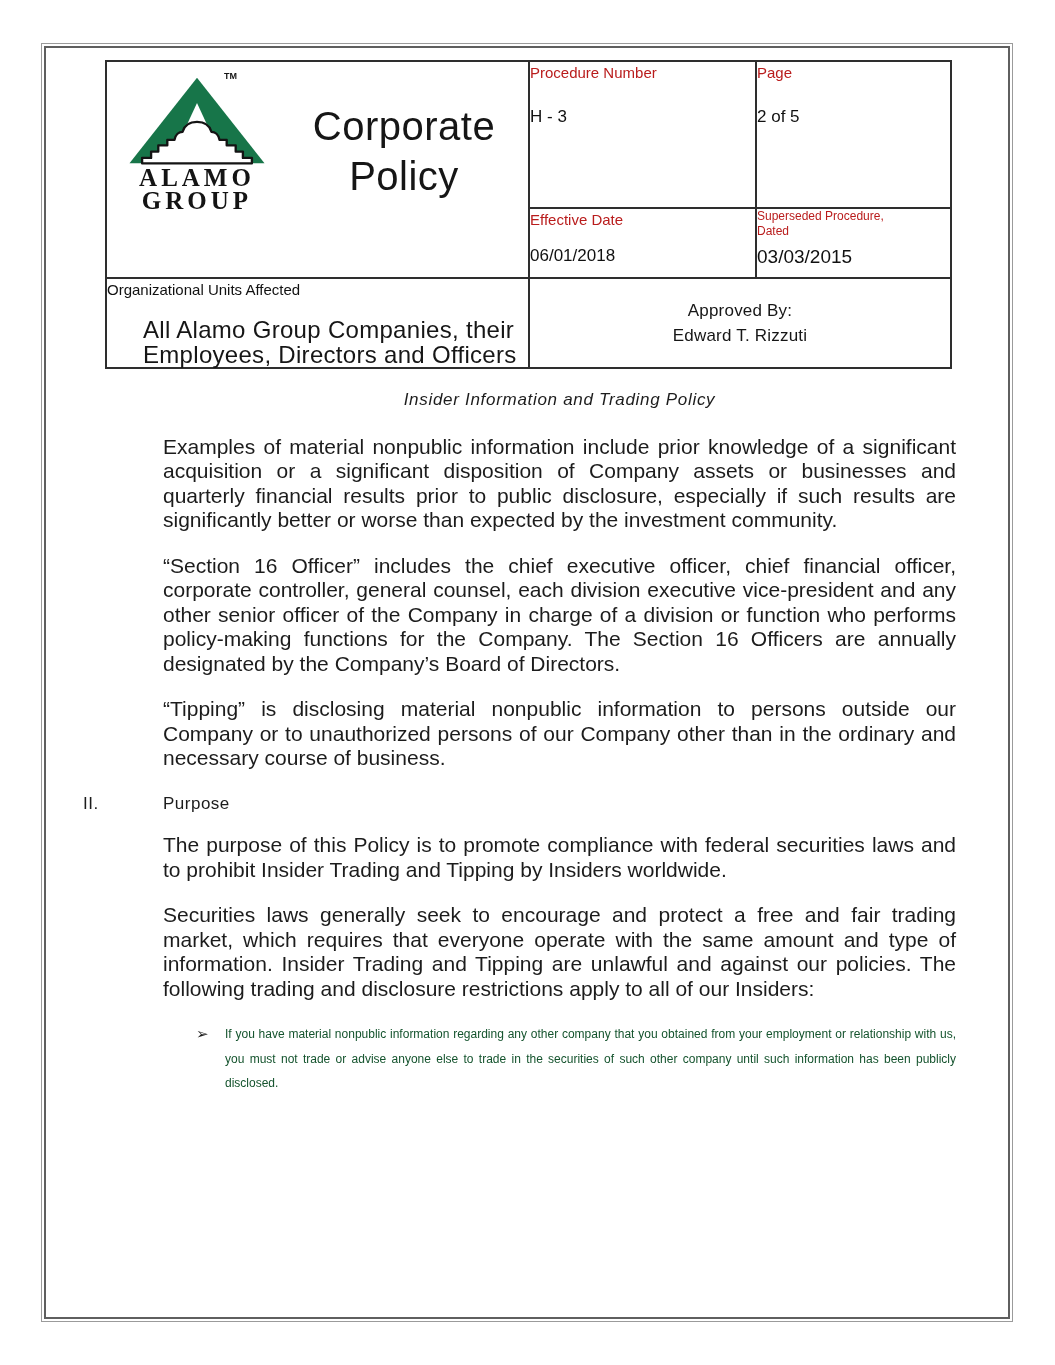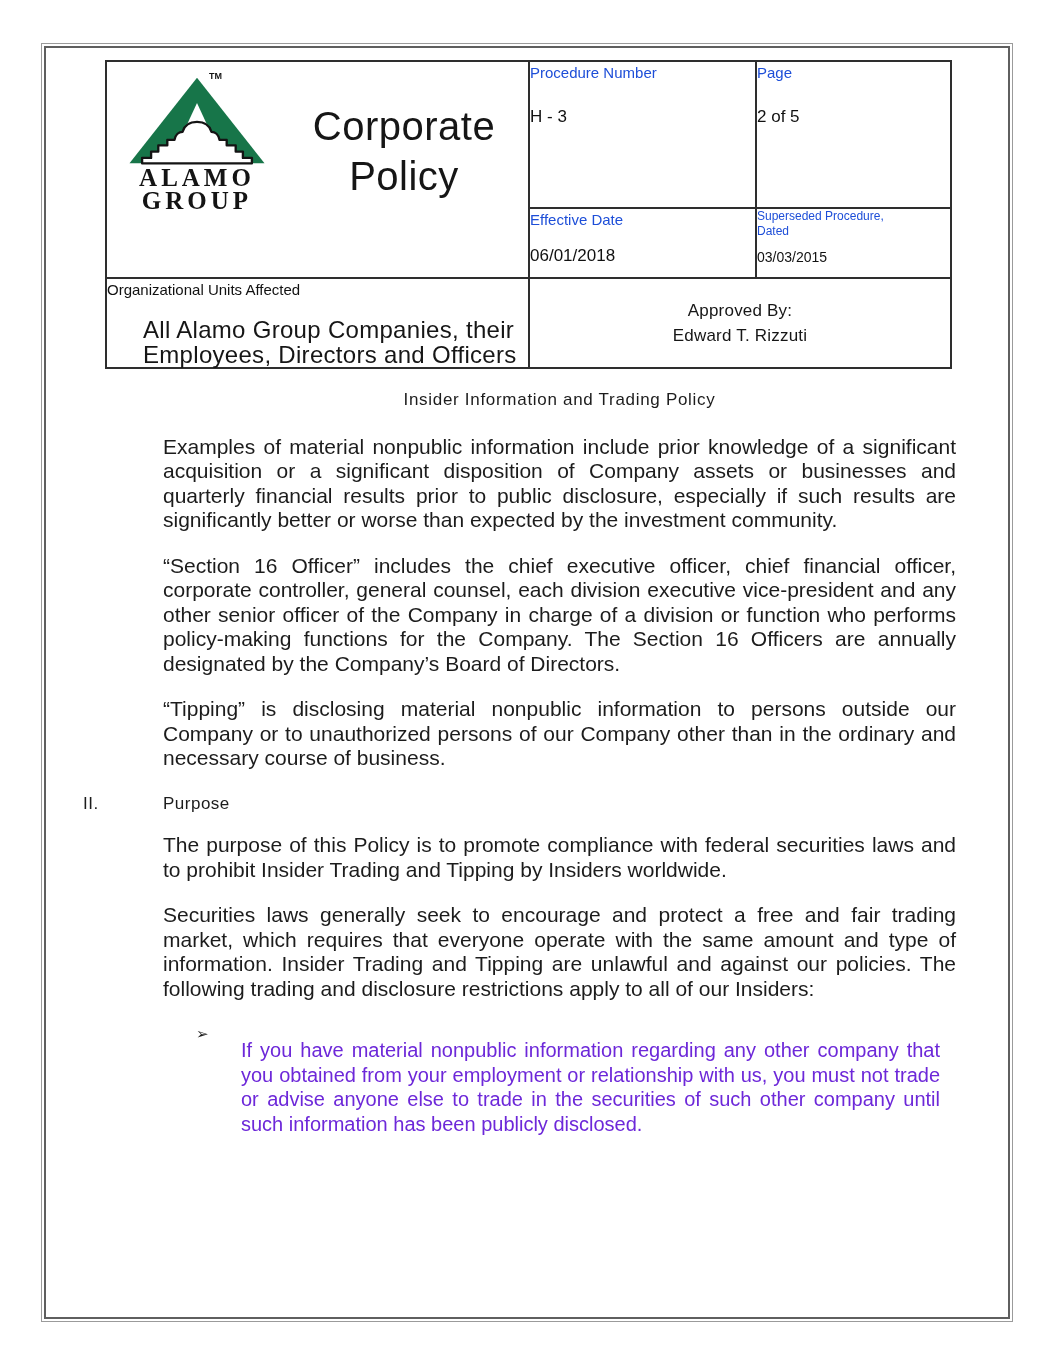--- a/index.html
+++ b/index.html
@@ -25,31 +25,31 @@
   }
   .header-table td{
     border:2px solid #2e2e2e;vertical-align:top;padding:0;position:relative;
     box-sizing:border-box;
   }
   tr.r1{height:147px;}
   tr.r2{height:70px;}
   tr.r3{height:77px;}
 
   .cell{padding:6px 10px;}
-  .hlabel{font-size:15px;line-height:22px;color:#1d4ed8;}
+  .hlabel{font-size:15px;line-height:22px;color:#b91c1c;}
   .hvalue{font-size:17px;line-height:22px;color:#111;margin-top:22px;}
   .hvalue.eff{margin-top:14px;}
   .hlabel.small{font-size:12px;line-height:15px;width:150px;}
-  .hvalue.sup{margin-top:7px;font-size:14px;}
+  .hvalue.sup{margin-top:7px;font-size:19px;}
 
   
   .cell-brand{overflow:hidden;}
   .logo{position:absolute;left:14px;top:2px;width:152px;text-align:center;}
   .logo svg{display:block;margin:12px auto 0 auto;}
-  .tm{position:absolute;left:88px;top:7px;font-size:9px;font-weight:bold;color:#141414;letter-spacing:0;}
+  .tm{position:absolute;left:103px;top:7px;font-size:9px;font-weight:bold;color:#141414;letter-spacing:0;}
   .logo-word{
     font-family:"Liberation Serif", serif;font-weight:bold;color:#141414;
     font-size:25px;line-height:23px;letter-spacing:4px;
   }
   .doc-type{
     position:absolute;left:172px;top:39px;width:250px;text-align:center;
     font-size:40px;line-height:50px;color:#161616;letter-spacing:0.5px;
   }
 
   
@@ -60,40 +60,40 @@
   }
 
   
   .cell-approved{text-align:center;vertical-align:middle !important;}
   .approved-inner{font-size:17px;line-height:25px;color:#161616;letter-spacing:0.2px;}
 
   
   .body-text{position:absolute;left:80px;top:388px;width:876px;}
   .doc-title{
     margin:0 0 22px 83px;width:793px;text-align:center;
-    font-size:17px;line-height:24.5px;letter-spacing:0.7px;color:#1c1c1c;
+    font-size:17px;line-height:24.5px;letter-spacing:0.7px;color:#1c1c1c;font-style:italic;
   }
   .para{
     margin:0 0 21px 83px;width:793px;text-align:justify;
     font-size:21px;line-height:24.5px;color:#1c1c1c;
   }
   .sec-head{
     display:flex;margin:0 0 17px 0;font-size:17px;line-height:24.5px;
     letter-spacing:0.5px;color:#1c1c1c;
   }
   .numeral{width:83px;padding-left:3px;box-sizing:border-box;}
   .bullet{
     display:flex;margin:0 0 21px 116px;width:760px;
   }
   .bullet-marker{
     width:29px;flex:0 0 29px;font-family:"DejaVu Sans", sans-serif;
     font-size:15px;line-height:24.5px;color:#1c1c1c;
   }
   .bullet-text{
-    flex:1;margin:16px;text-align:justify;font-size:20px;line-height:24.5px;color:#6d28d9;
+    flex:1;margin:0;text-align:justify;font-size:12px;line-height:24.5px;color:#14532d;
   }
 </style>
 </head>
 <body>
 
 <div class="page">
 
   <div class="frame-outer">
     <div class="frame-inner"></div>
   </div>

